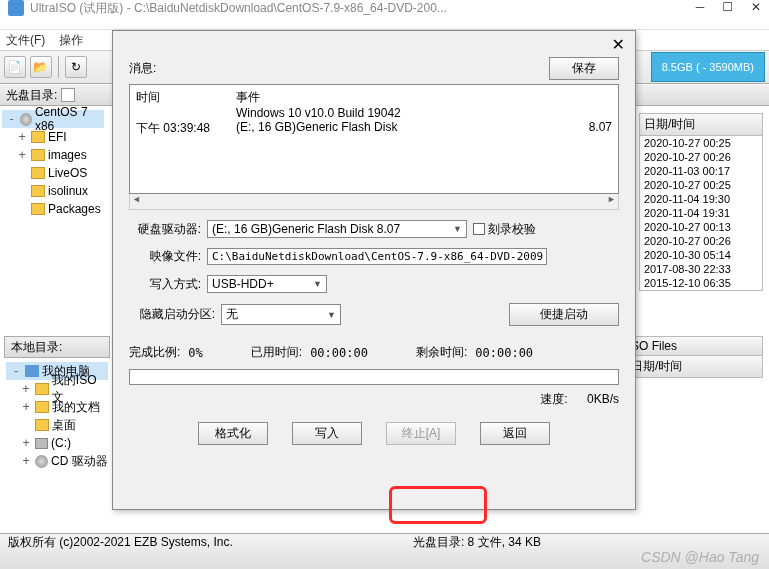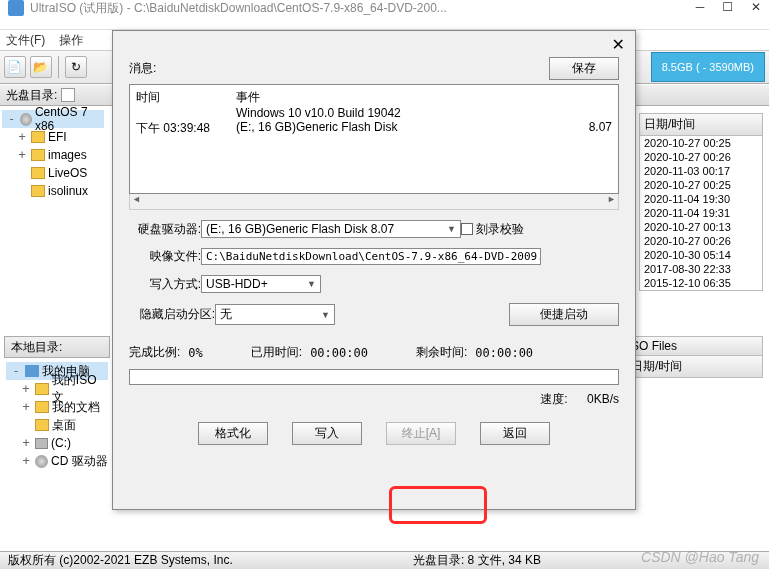--- a/index.html
+++ b/index.html
@@ -51,39 +51,39 @@
 .log-head { display:flex; }
 .log-head .t1 { width:100px; }
 .log-line { display:flex; white-space:pre; }
 .log-line .t1 { width:100px; }
 .log-line .t2 { flex:1; }
 .log-line .t3 { width:50px; text-align:right; }
 .scroll-h { height:16px; background:#f0f0f0; border:1px solid #ccc; border-top:none; position:relative; }
 .scroll-h::before { content:"◄"; position:absolute; left:2px; font-size:9px; color:#666; }
 .scroll-h::after { content:"►"; position:absolute; right:2px; font-size:9px; color:#666; }
 
-.form-row { display:flex; align-items:center; margin-top:10px; }
+.form-row { display:flex; align-items:center; margin-top:10px; gap:6px; }
 .form-row .flbl { width:72px; text-align:right; font-size:12px; }
 .select { background:#fff; border:1px solid #888; padding:1px 4px; font-size:12px; font-family:monospace; display:flex; align-items:center; }
 .select .arrow { margin-left:auto; font-size:9px; color:#555; }
 .input { background:#fff; border:1px solid #888; padding:1px 4px; font-size:11px; font-family:monospace; width:340px; overflow:hidden; white-space:nowrap; }
 .chk { display:flex; align-items:center; gap:3px; font-size:12px; }
 .chk .box { width:12px; height:12px; border:1px solid #666; background:#fff; }
 
 .progress-row { display:flex; align-items:center; margin-top:18px; font-size:12px; gap:8px; }
 .progress-row span { white-space:nowrap; }
 .progress-row .val { font-family:monospace; }
 .progress-bar { height:16px; border:1px solid #888; background:#fff; margin-top:8px; }
 
 .speed-row { text-align:right; font-size:12px; margin-top:6px; }
 
 .btn-row { display:flex; justify-content:center; gap:24px; margin-top:14px; }
 .highlight { position:absolute; border:3px solid #ff2a2a; border-radius:6px; left:276px; top:455px; width:98px; height:38px; pointer-events:none; }
 
-.statusbar { position:absolute; bottom:0; left:0; right:0; height:18px; background:linear-gradient(#f4f4f4,#dedede); border-top:1px solid #aaa; display:flex; align-items:center; padding:0 8px; font-size:12px; gap:46px; }
+.statusbar { position:absolute; bottom:0; left:0; right:0; height:36px; background:linear-gradient(#f4f4f4,#dedede); border-top:1px solid #aaa; display:flex; padding:0 8px; font-size:12px; gap:46px; }
 .statusbar .seg { white-space:nowrap; }
 .watermark { position:absolute; bottom:4px; right:10px; font-size:14px; color:rgba(120,120,120,.5); font-style:italic; }
 </style>
 </head>
 <body>
 
 <div class="titlebar">
   <div class="icon"></div>
   <div class="title">UltraISO (试用版) - C:\BaiduNetdiskDownload\CentOS-7.9-x86_64-DVD-200...</div>
   <div class="btns">
@@ -129,20 +129,25 @@
     </div>
   <div class="tree-item" style="padding-left:14px">
       <span class="exp"> </span>
       <span class="folder"></span>
       <span>LiveOS</span>
     </div>
   <div class="tree-item" style="padding-left:14px">
       <span class="exp"> </span>
       <span class="folder"></span>
       <span>isolinux</span>
+    </div>
+  <div class="tree-item" style="padding-left:14px">
+      <span class="exp"> </span>
+      <span class="folder"></span>
+      <span>Packages</span>
     </div>
 </div>
 
 <div class="right-col">
   <div class="col-head">日期/时间</div>
   <div class="date-list">
     <div>2020-10-27 00:25</div>
     <div>2020-10-27 00:26</div>
     <div>2020-11-03 00:17</div>
     <div>2020-10-27 00:25</div>

